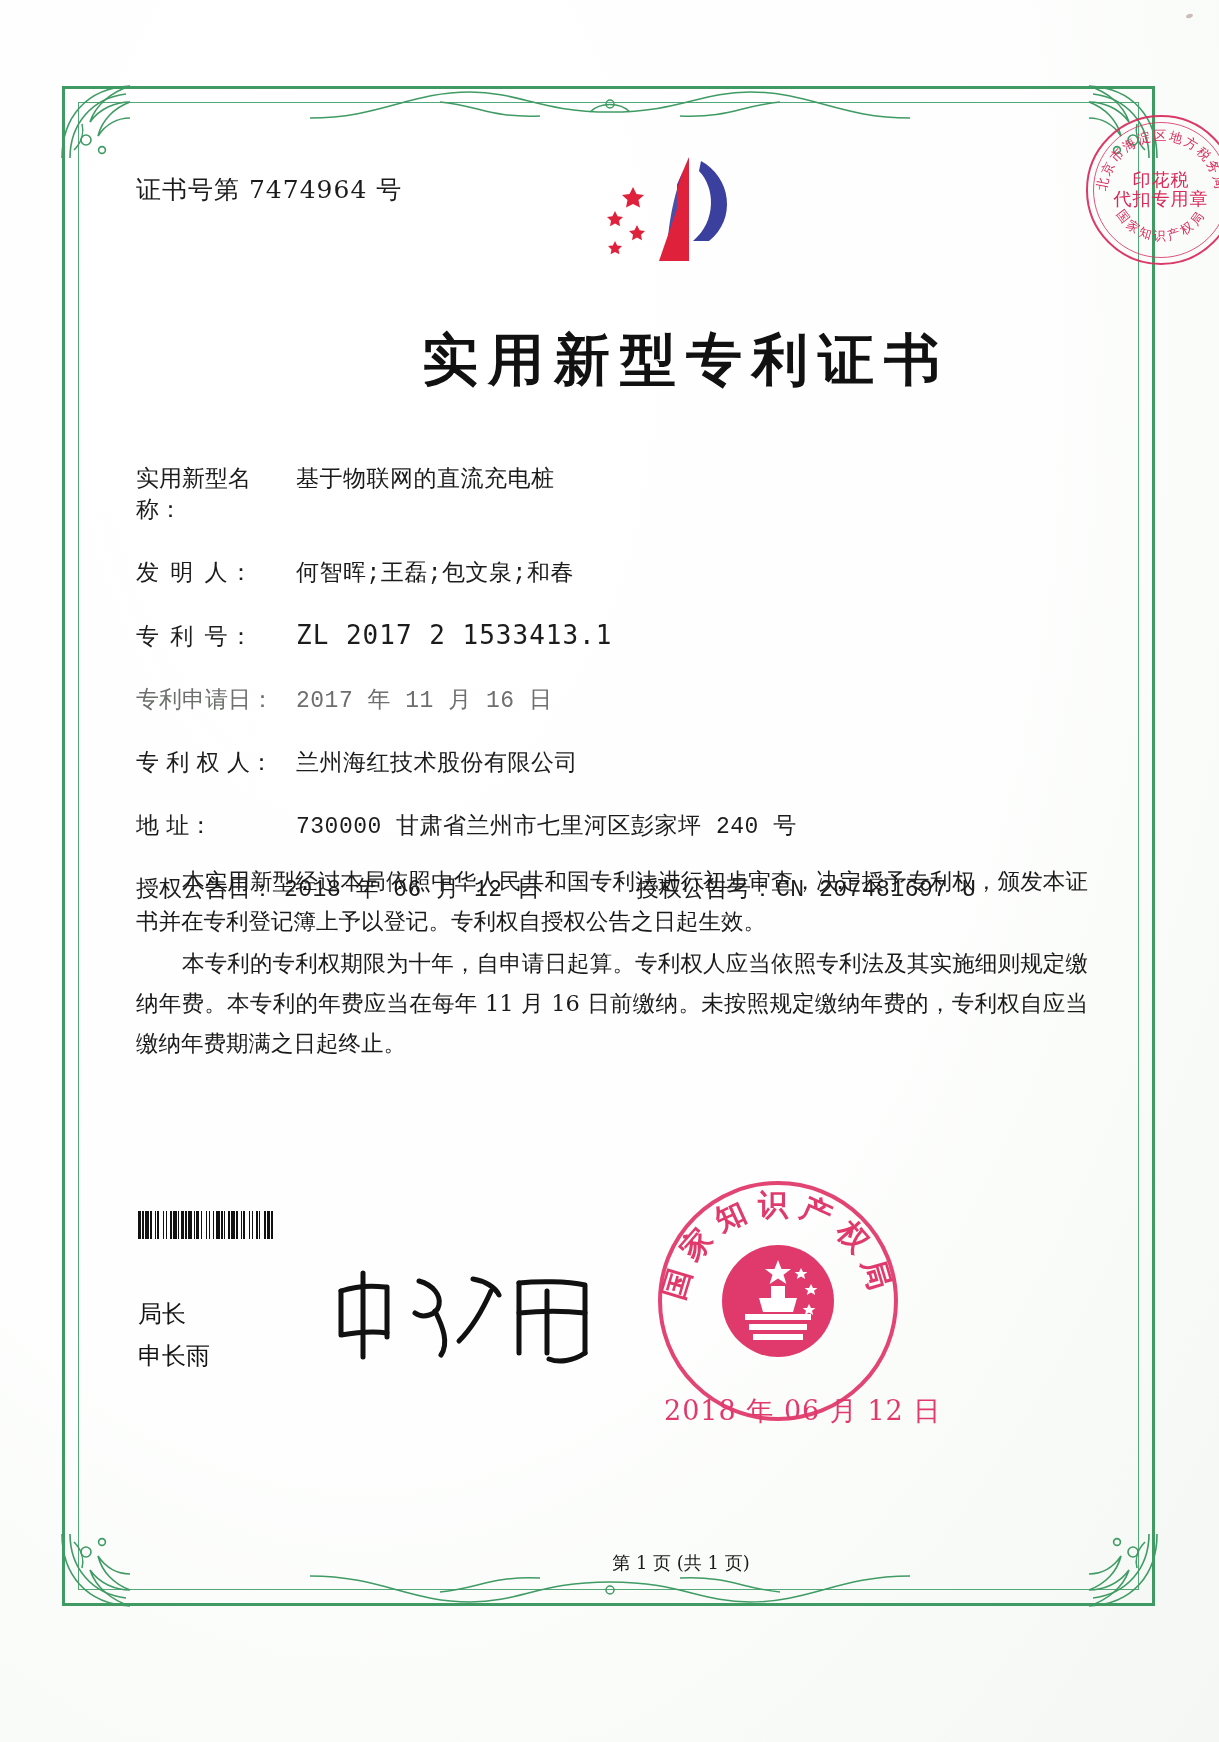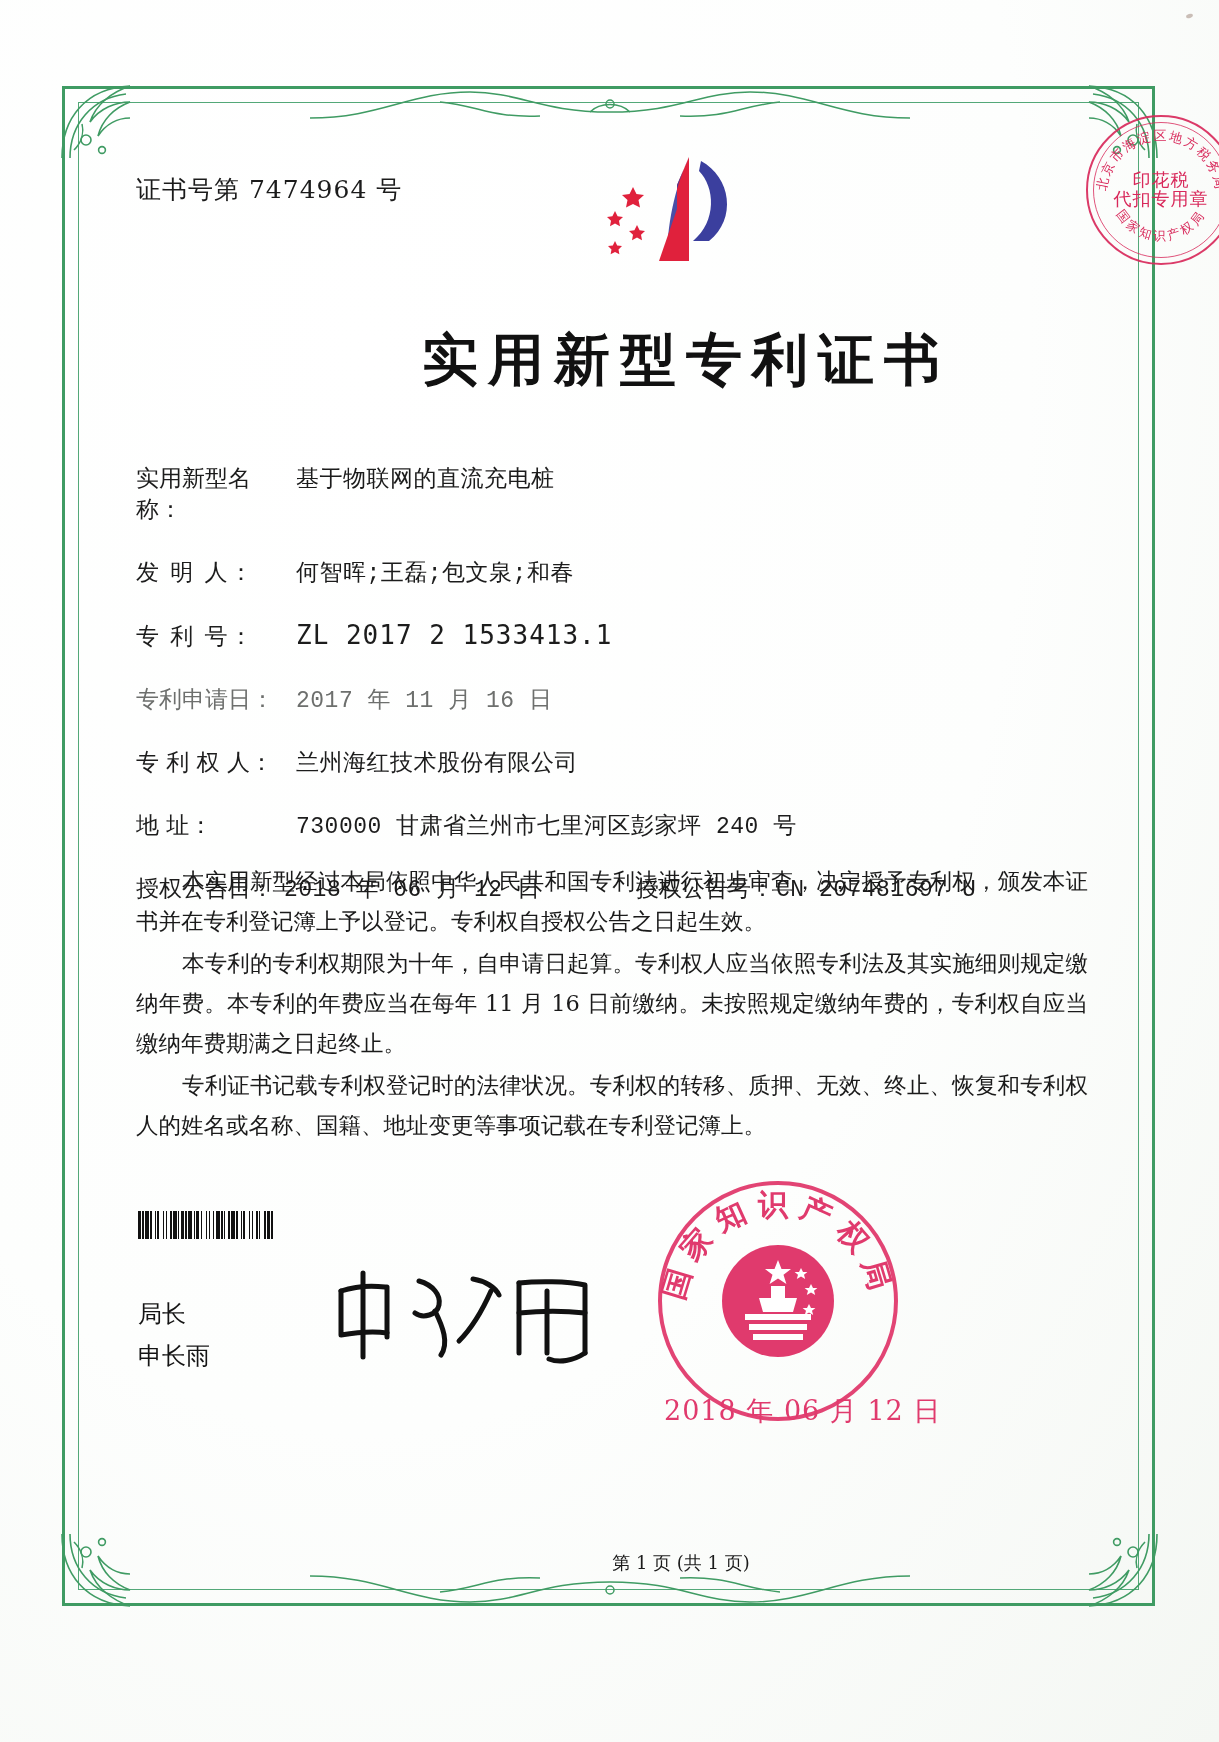--- a/index.html
+++ b/index.html
@@ -461,21 +461,20 @@
           <span class="lbl">授权公告号：</span>
           <span class="val">CN 207481697 U</span>
         </span>
       </div>
 
     </div>
 
     <div class="paras">
       <p>本实用新型经过本局依照中华人民共和国专利法进行初步审查，决定授予专利权，颁发本证书并在专利登记簿上予以登记。专利权自授权公告之日起生效。</p>
       <p>本专利的专利权期限为十年，自申请日起算。专利权人应当依照专利法及其实施细则规定缴纳年费。本专利的年费应当在每年 11 月 16 日前缴纳。未按照规定缴纳年费的，专利权自应当缴纳年费期满之日起终止。</p>
-      <p>专利证书记载专利权登记时的法律状况。专利权的转移、质押、无效、终止、恢复和专利权人的姓名或名称、国籍、地址变更等事项记载在专利登记簿上。</p>
     </div>
 
     <div class="barcode" id="barcode">
         <i style="width:3px"></i>
         <i style="width:1px;background:transparent"></i>
         <i style="width:2px"></i>
         <i style="width:1px;background:transparent"></i>
         <i style="width:4px"></i>
         <i style="width:1px;background:transparent"></i>
         <i style="width:2px"></i>

